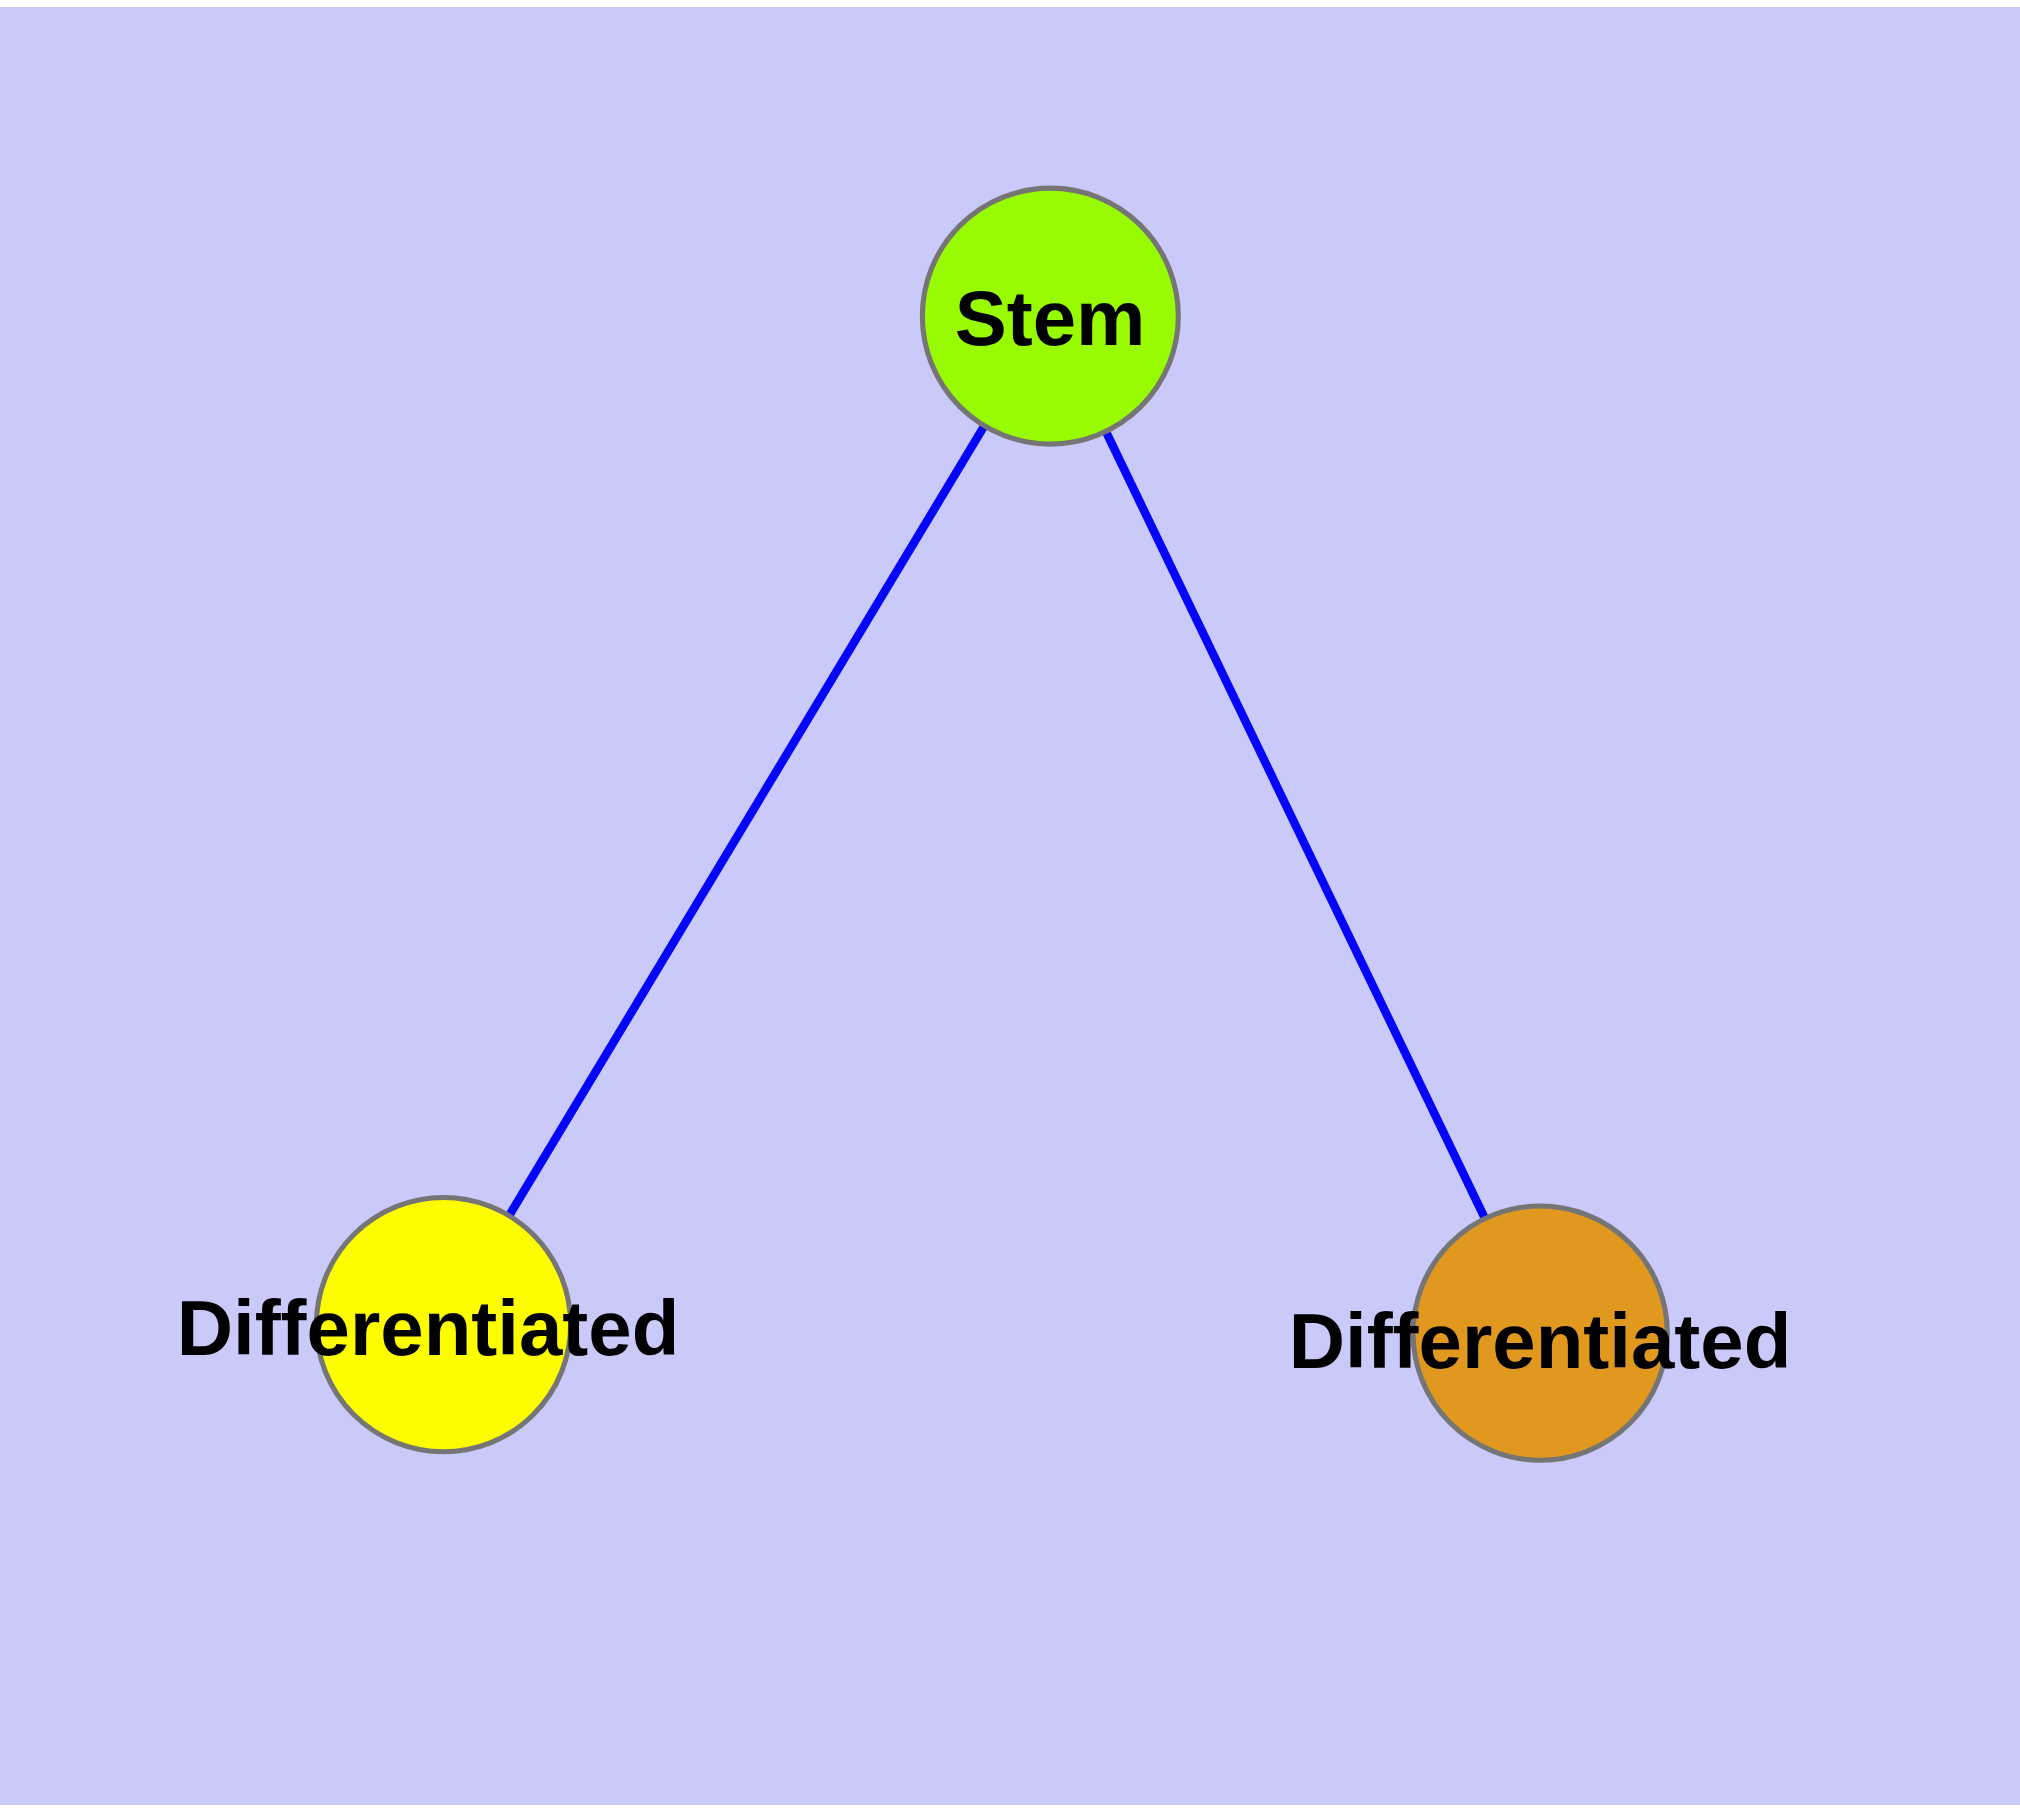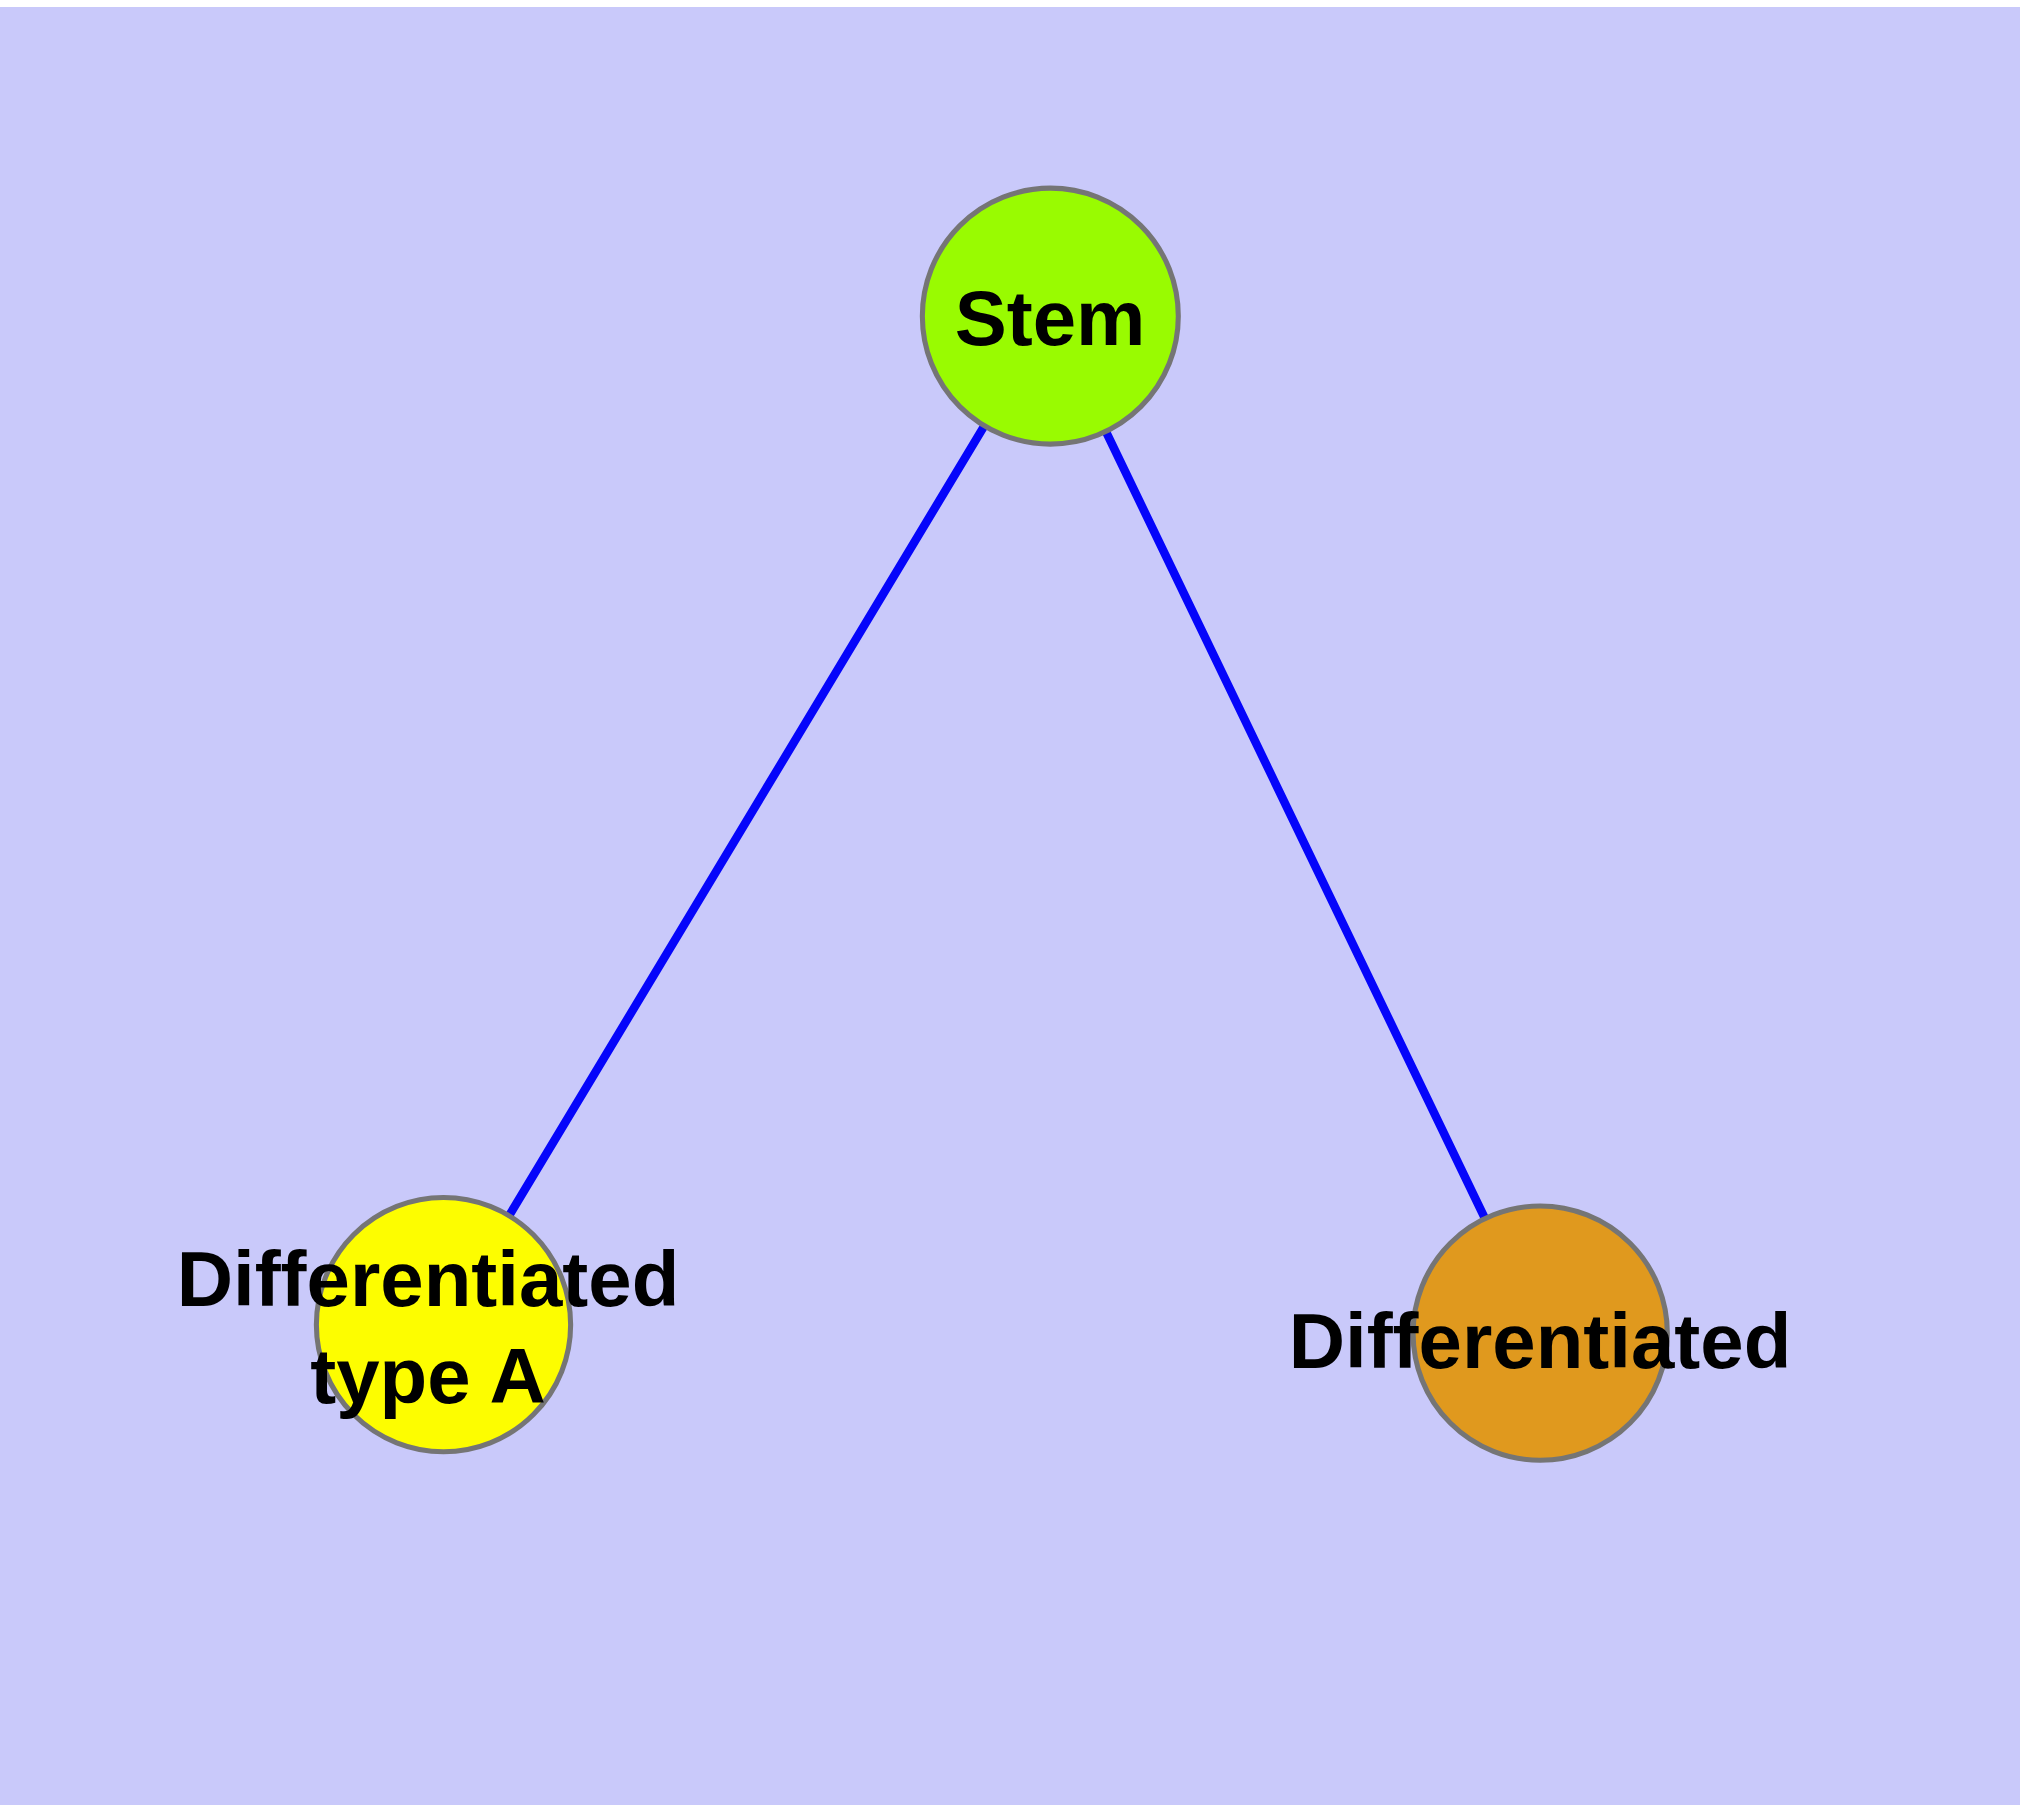--- a/index.html
+++ b/index.html
@@ -67,21 +67,20 @@
     <circle class="node" cx="523" cy="1563" r="150" fill="#fdfd00" stroke="#757575"></circle>
     <circle class="node" cx="1817" cy="1573" r="150" fill="#e0991e" stroke="#757575"></circle>
   </svg>
 
   <div class="label" style="left: 1050px; top: 318px; color: rgb(0, 0, 0);">
     <span class="line">Stem</span>
   </div>
 
   <div class="label" style="left: 428px; top: 1328px; color: rgb(0, 0, 0);">
     <span class="line">Differentiated</span>
-    <span class="line">type A</span>
   </div>
 
   <div class="label" style="left: 1540px; top: 1341px; color: rgb(0, 0, 0);">
     <span class="line">Differentiated</span>
   </div>
 
 </div>
 
 
 </body></html>

